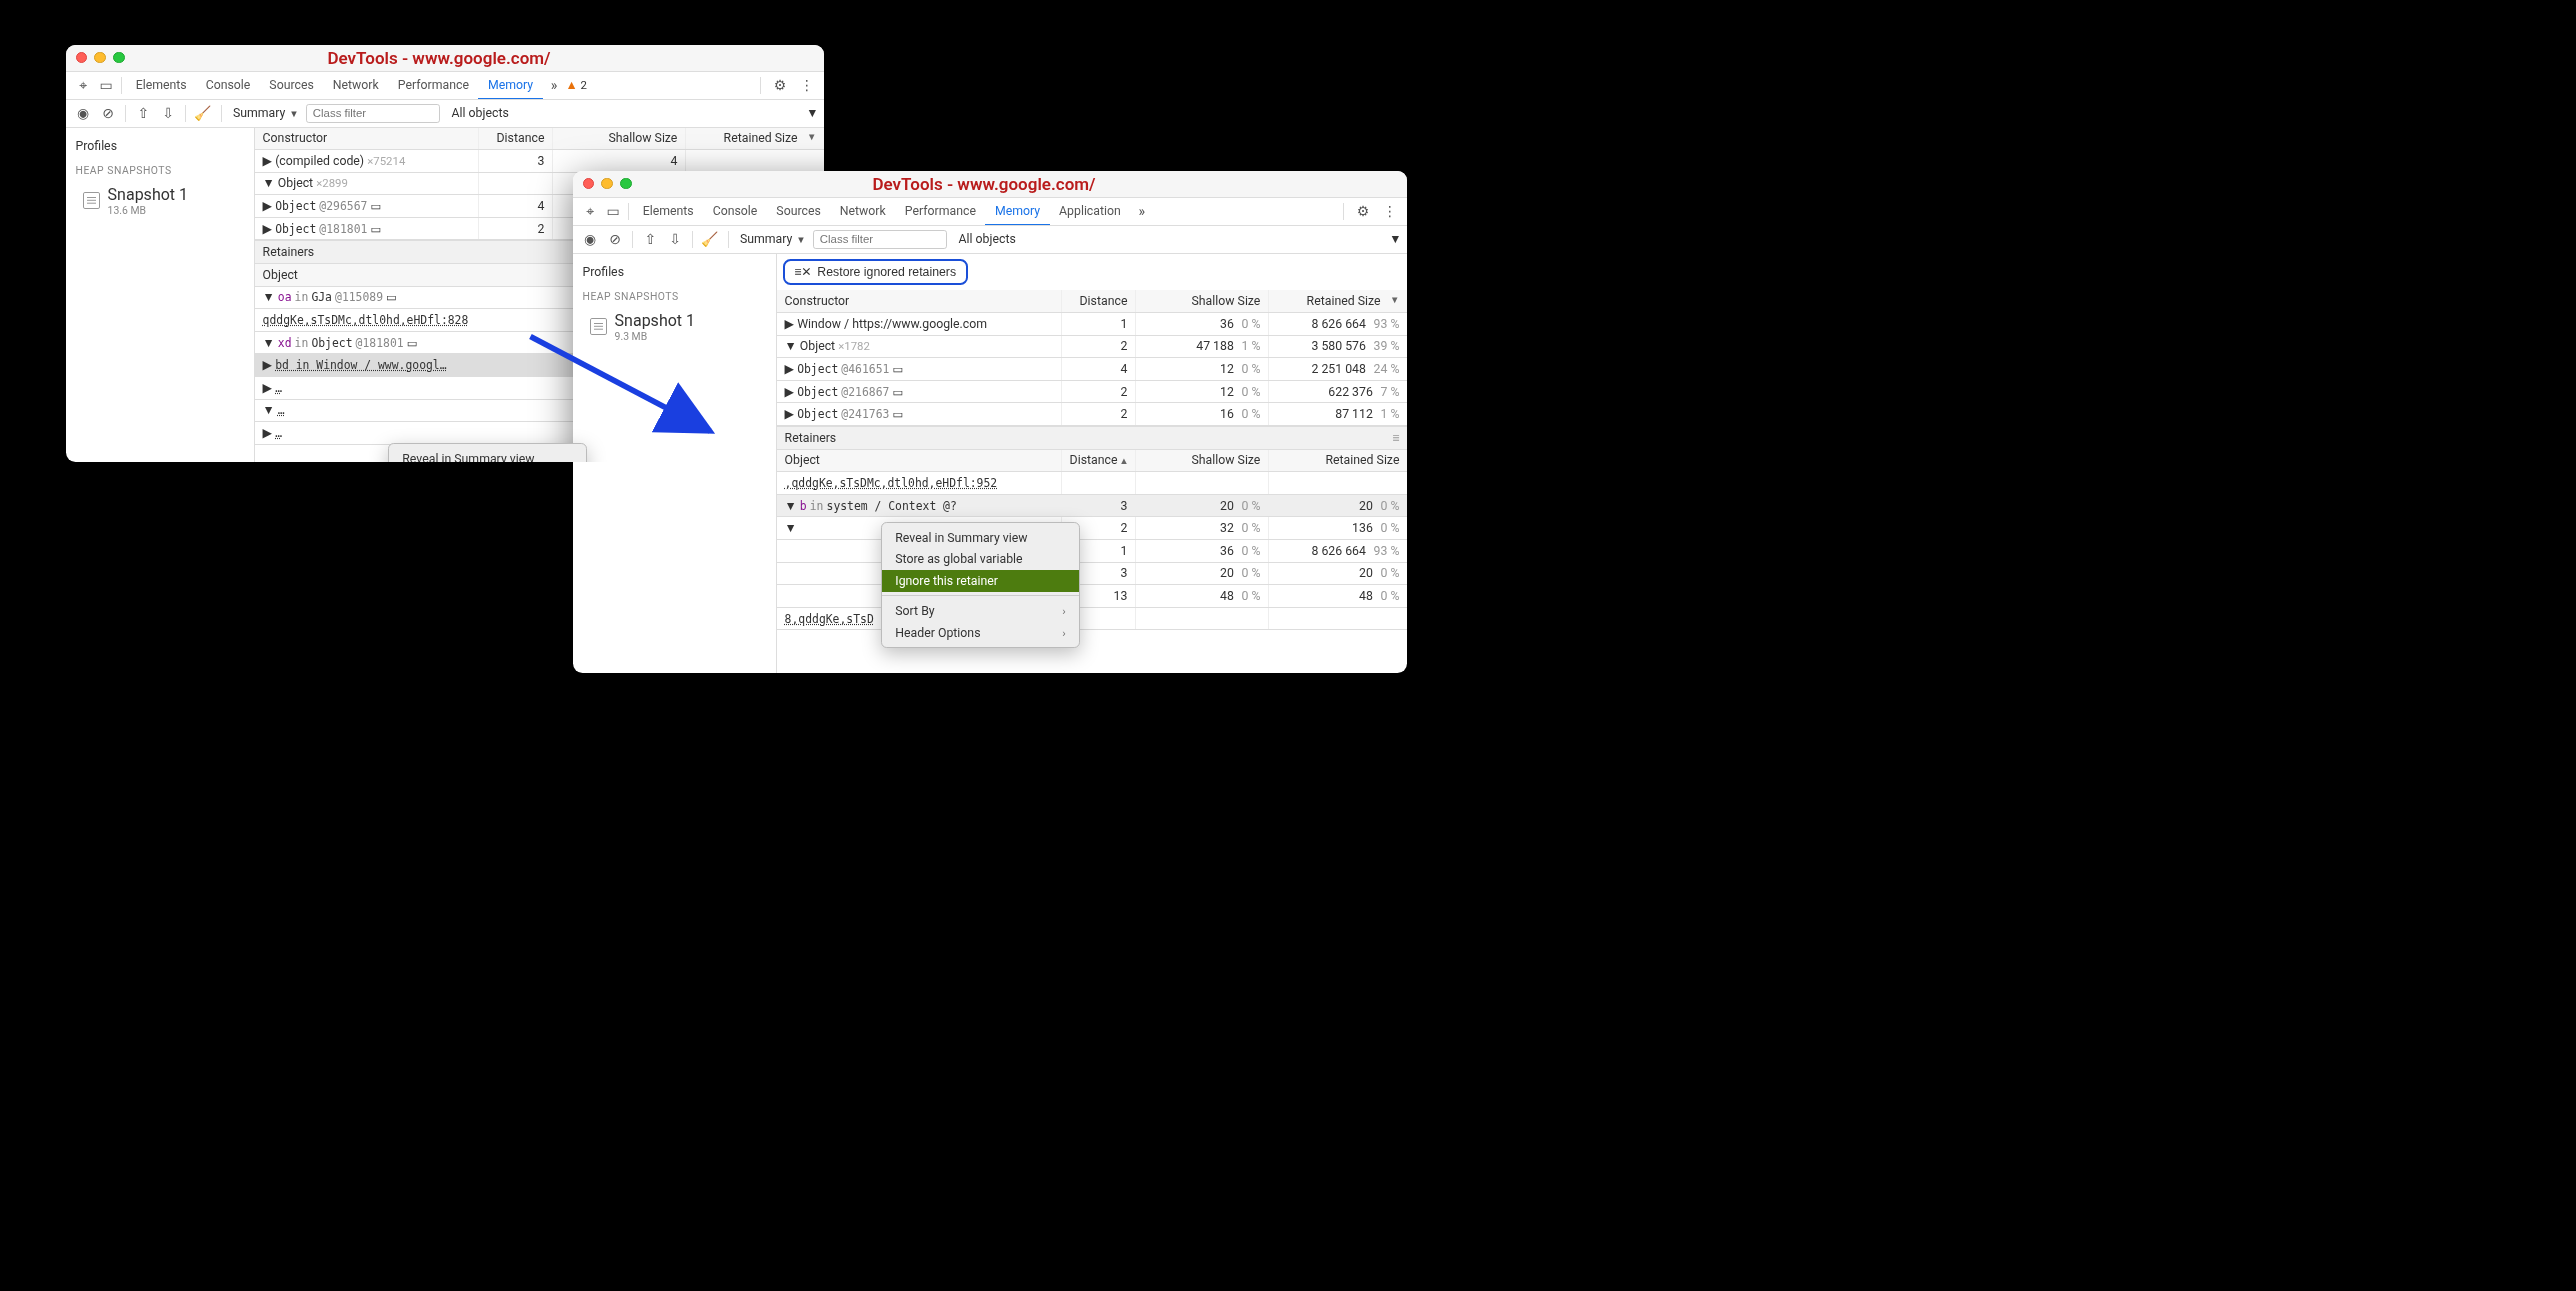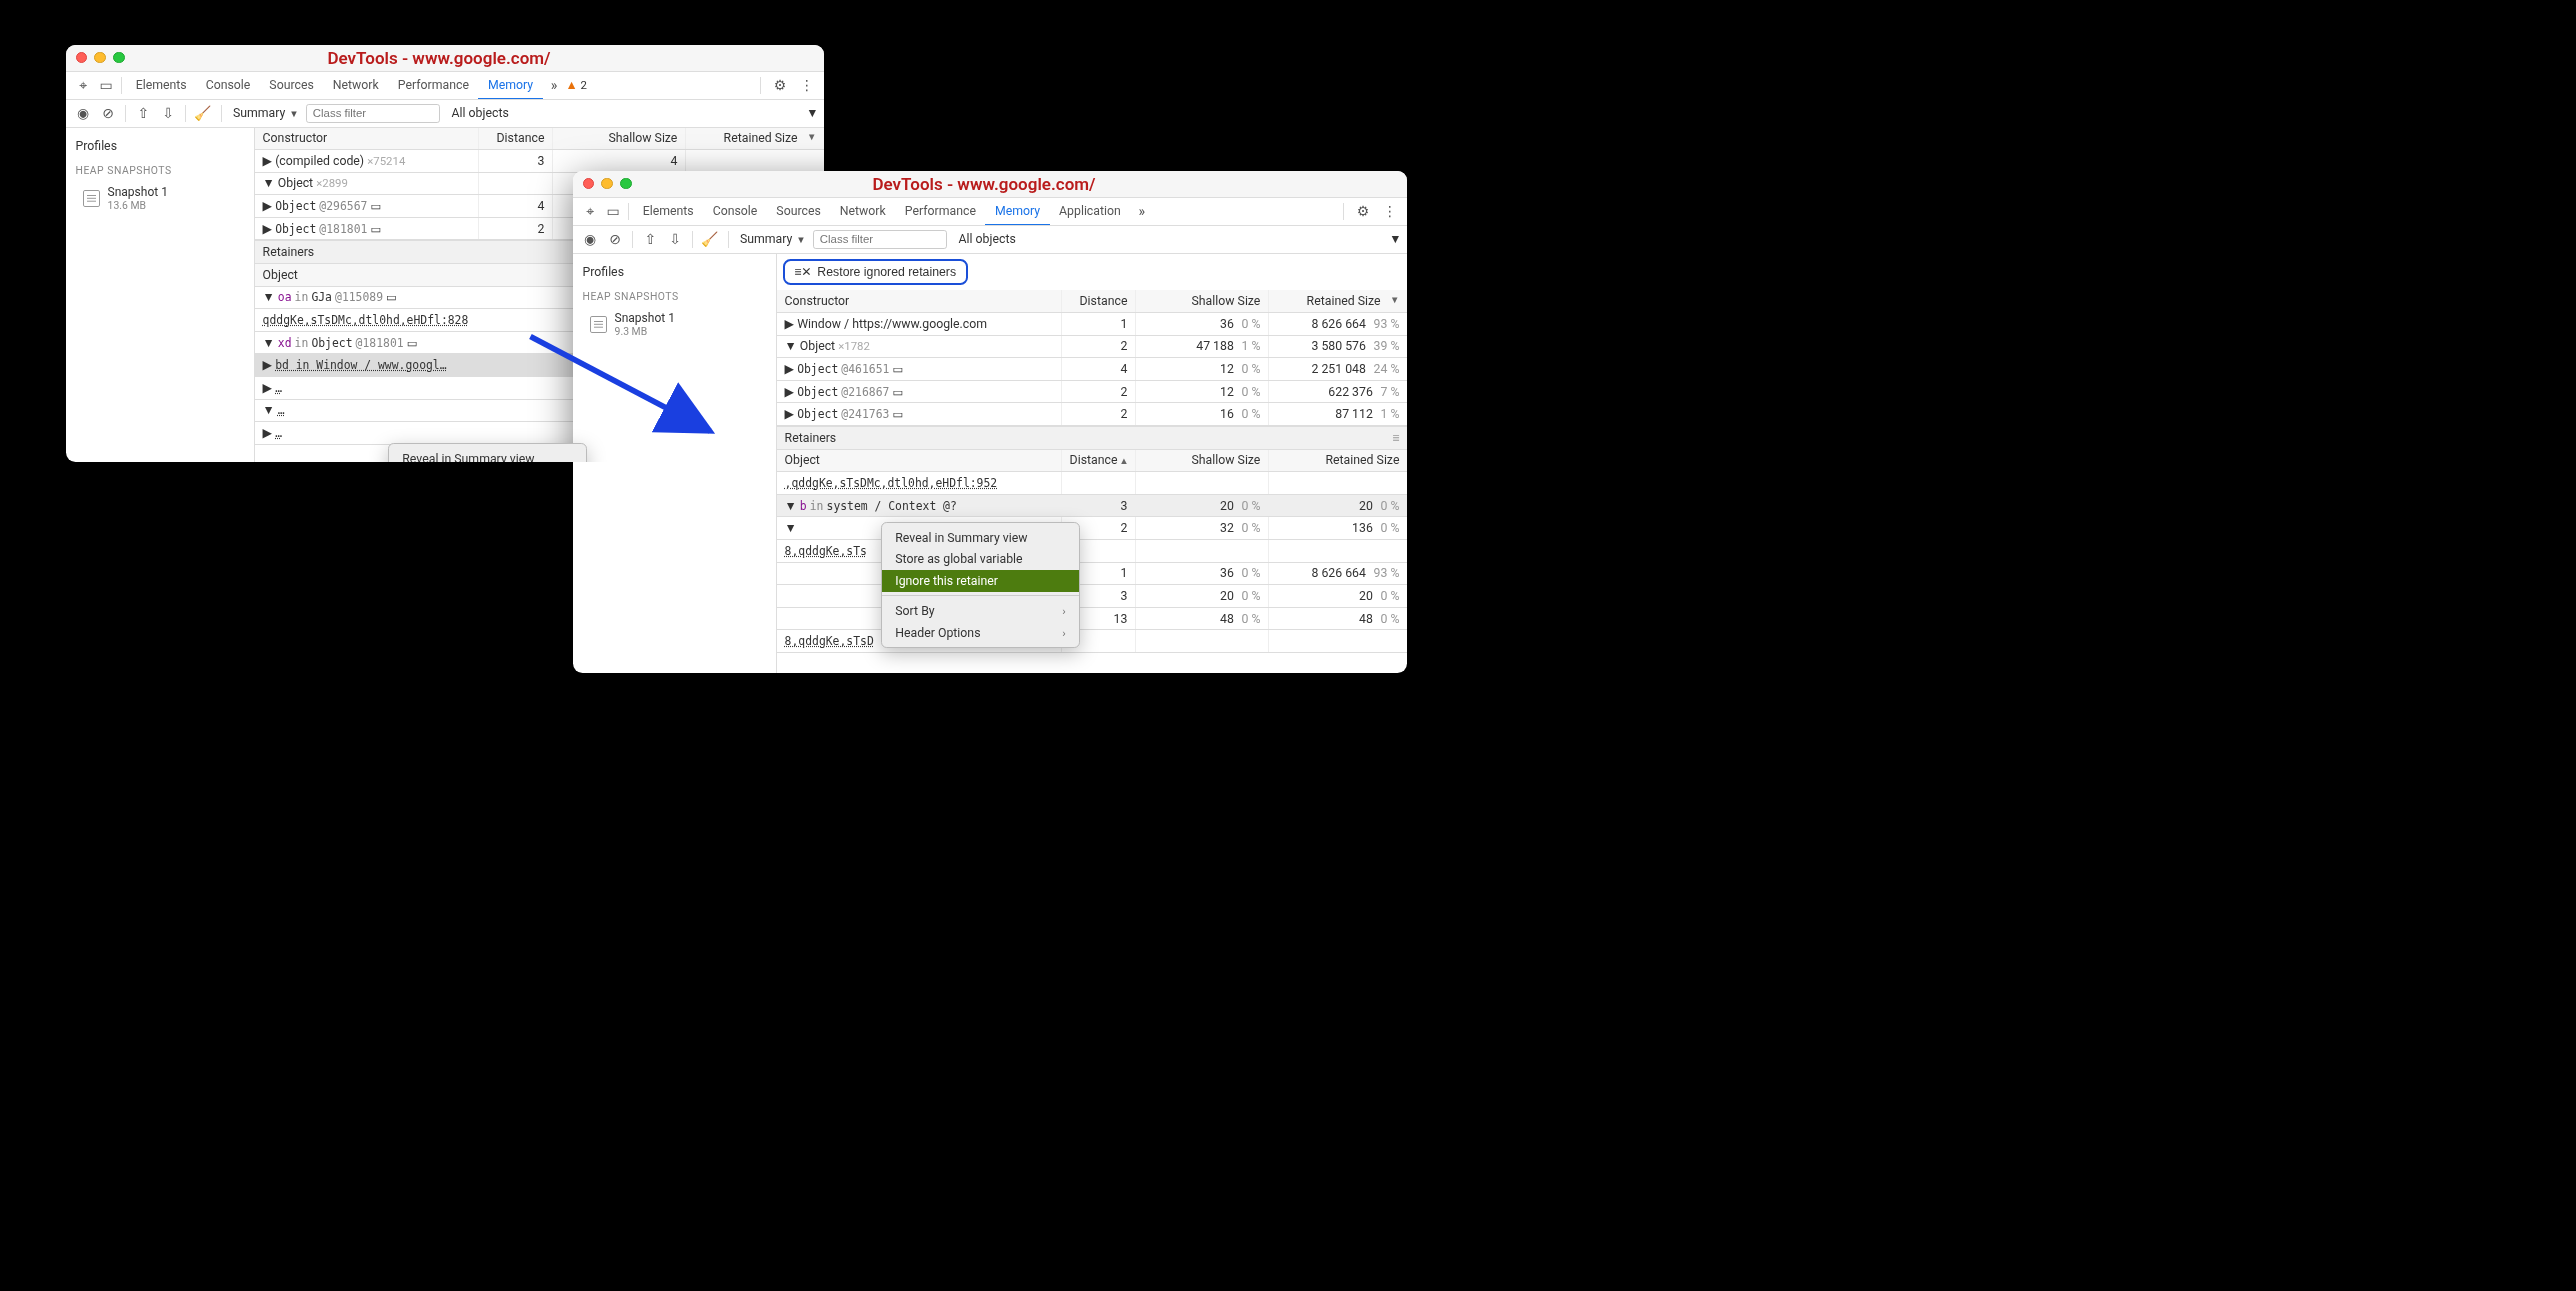--- a/index.html
+++ b/index.html
@@ -53,21 +53,21 @@
   .dropdown { display:flex; align-items:center; gap:3.8px; padding:0 5.7px; cursor:pointer; color:#333;}
   .dropdown .caret { font-size:9.5px; color:#555;}
   .filter-input { border:0.9px solid #ccc; border-radius:2.8px; height:19px; padding:0 5.7px; font-size:11.4px; width:134px; color:#999;}
   .body { display:flex; height: calc(100% - 83px); }
   .sidebar { width:189px; border-right:0.9px solid #ddd; padding:7.6px 0; }
   .sidebar h4 { font-size:12.3px; font-weight:400; padding:3.8px 9.5px; color:#333;}
   .sidebar .category { font-size:10.4px; color:#888; padding:7.6px 9.5px 3.8px; letter-spacing:0.5px;}
   .snapshot { display:flex; align-items:center; gap:7.6px; padding:3.8px 9.5px 3.8px 17px;}
   .snapshot .doc-icon { width:17px; height:17px; border:0.9px solid #999; border-radius:1.9px; position:relative;}
   .snapshot .doc-icon::after { content:''; position:absolute; top:3.8px; left:2.8px; right:2.8px; height:0.9px; background:#999; box-shadow:0 2.8px 0 #999, 0 5.7px 0 #999;}
-  .snapshot .meta .name { font-size:12px; }
+  .snapshot .meta .name { font-size:16px; }
   .snapshot .meta .size { font-size:10.4px; color:#888;}
   .main { flex:1; display:flex; flex-direction:column; overflow:hidden;}
   .restore-btn {
     margin:5.7px; align-self:flex-start; display:flex; align-items:center; gap:5.7px;
     border:2.8px solid #1a4fd8; border-radius:7.6px; padding:3.8px 9.5px; background:#fff;
     color:#333; font-size:12.3px; cursor:pointer;
   }
   .th-row { display:flex; border-bottom:0.9px solid #ddd; background:#fff;}
   .th-row.hdr { background:#f7f7f7; }
   .th-row .c { padding:3.8px 7.6px; border-right:0.9px solid #eee; overflow:hidden; white-space:nowrap;}
@@ -424,26 +424,20 @@
         <div class="c c-shallow">
             <span>32</span>
             <span class="pct">0 %</span>
           </div>
         <div class="c c-retained">
             <span>136</span>
             <span class="pct">0 %</span>
           </div>
       </div>
       <div class="th-row">
-        <div class="c c-constructor"><span class="underline-link mono">8,qddgKe,sTs</span></div>
-        <div class="c c-dist"></div>
-          <div class="c c-shallow"></div>
-          <div class="c c-retained"></div>
-      </div>
-      <div class="th-row">
         <div class="c c-constructor"></div>
         <div class="c c-dist">1</div>
         <div class="c c-shallow">
             <span>36</span>
             <span class="pct">0 %</span>
           </div>
         <div class="c c-retained">
             <span>8 626 664</span>
             <span class="pct">93 %</span>
           </div>

